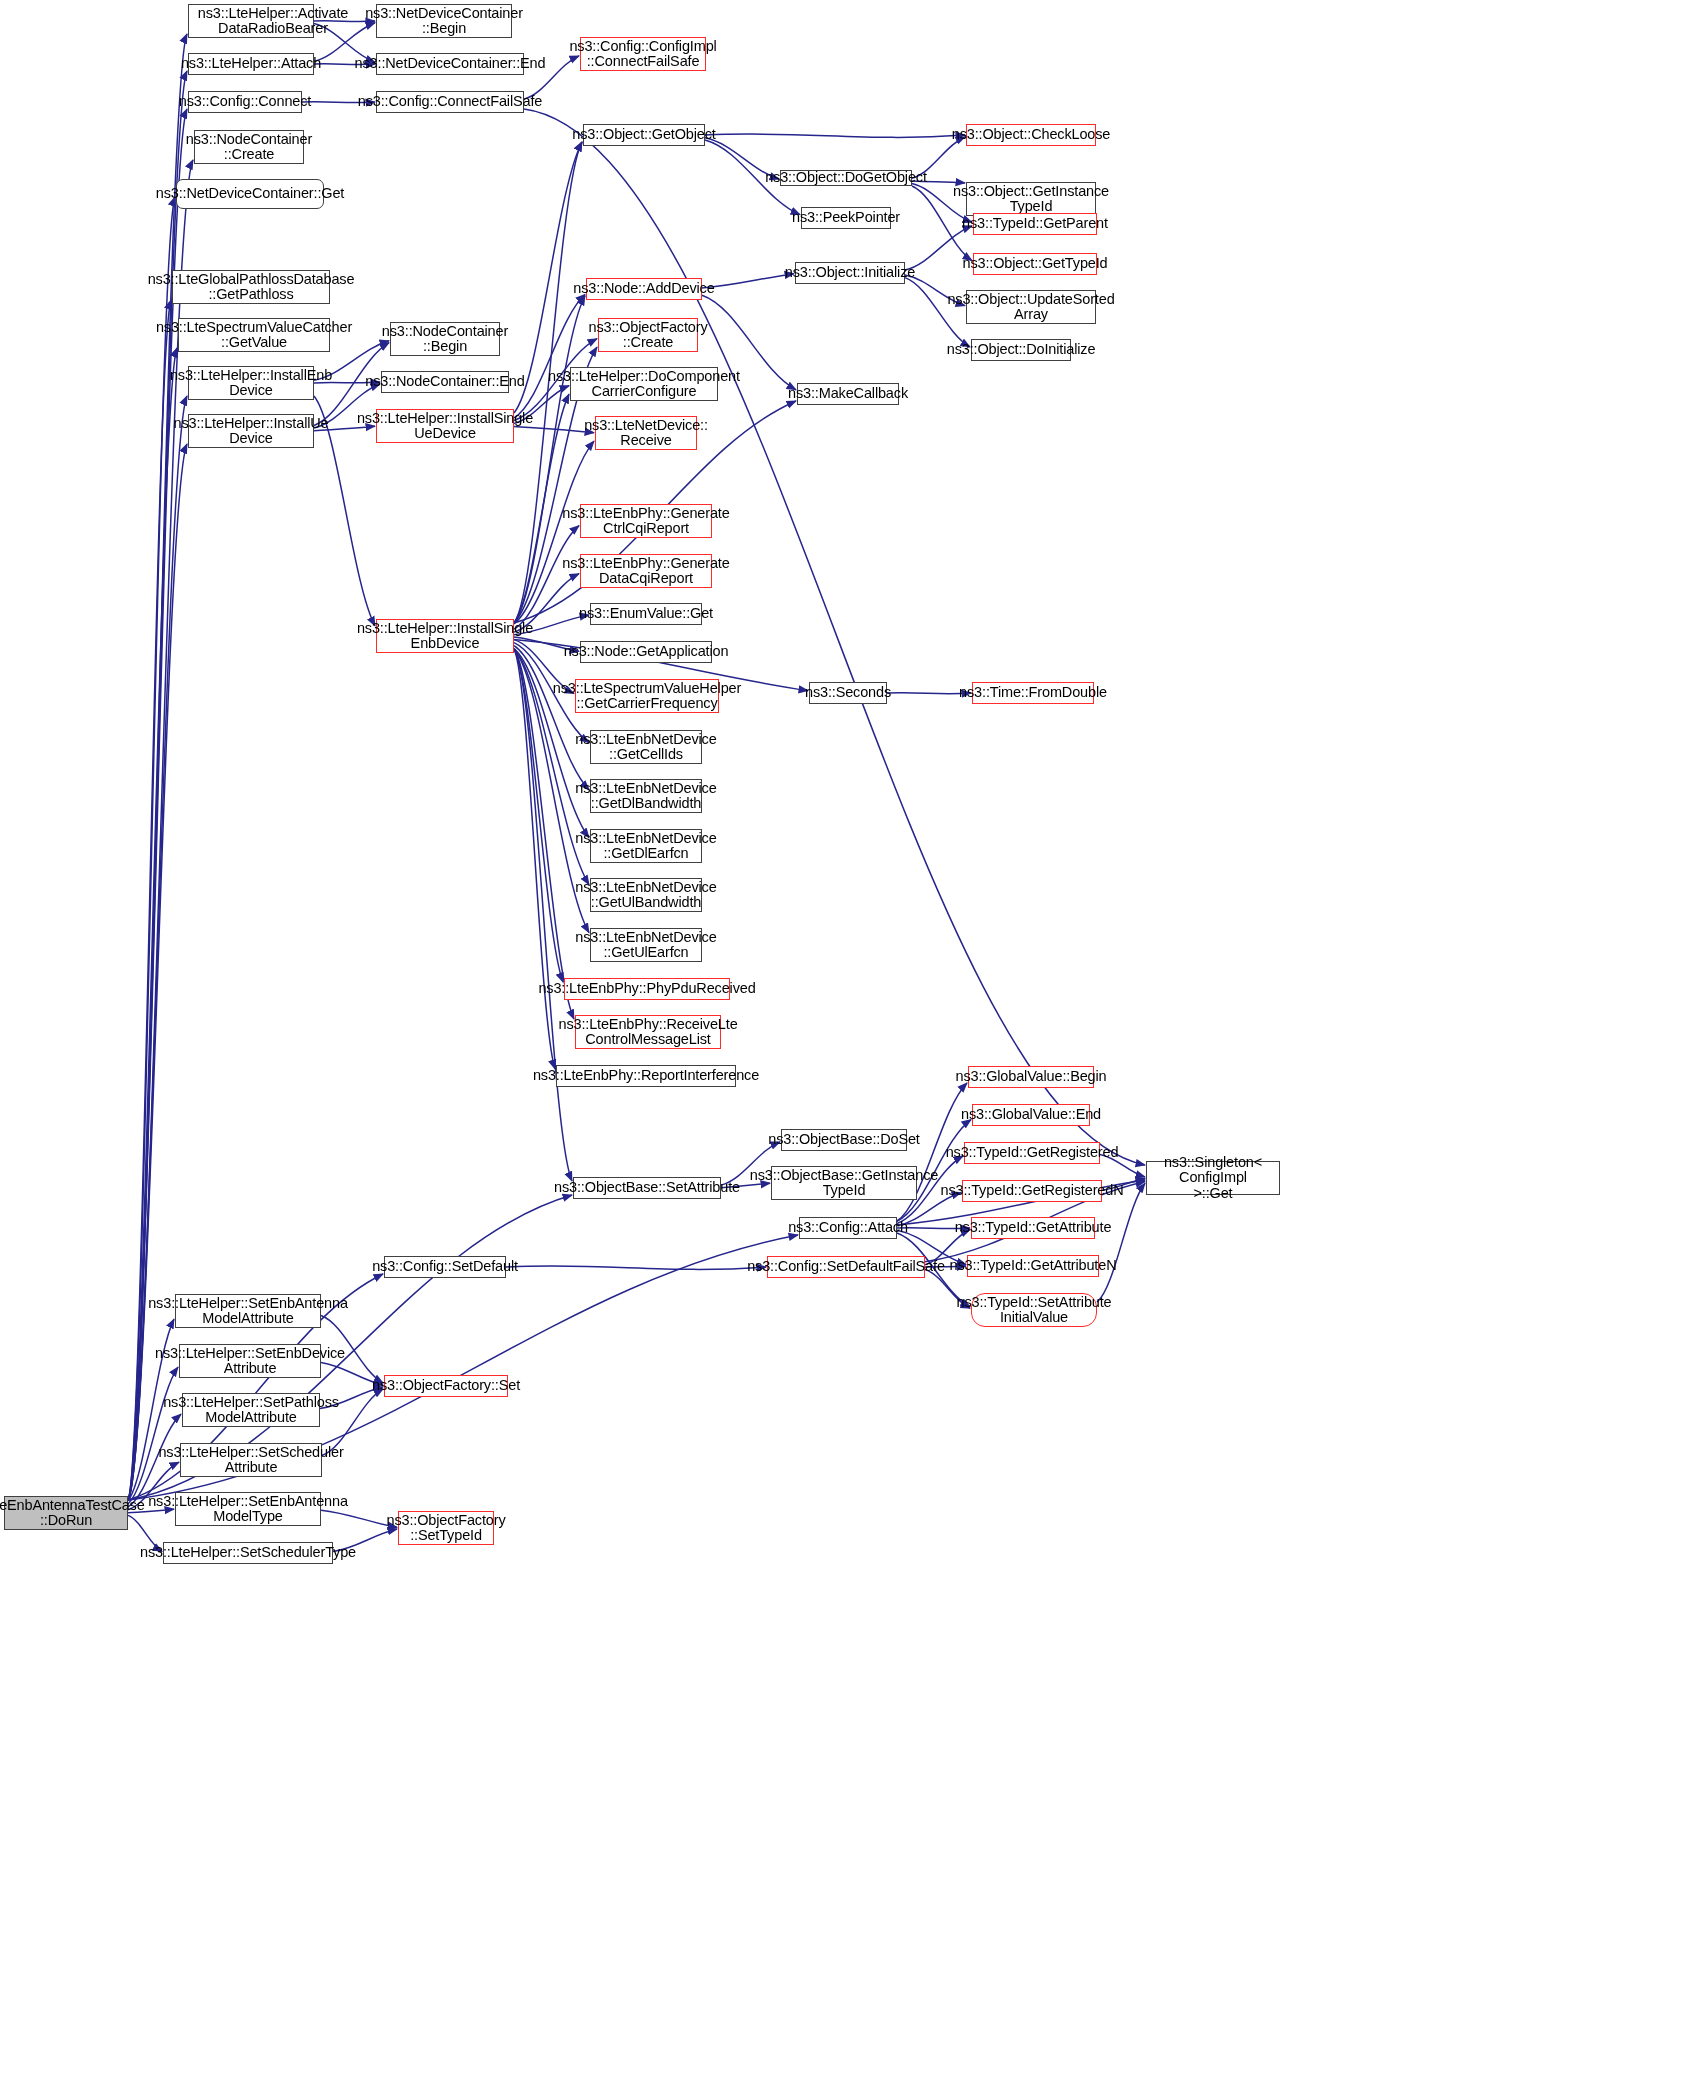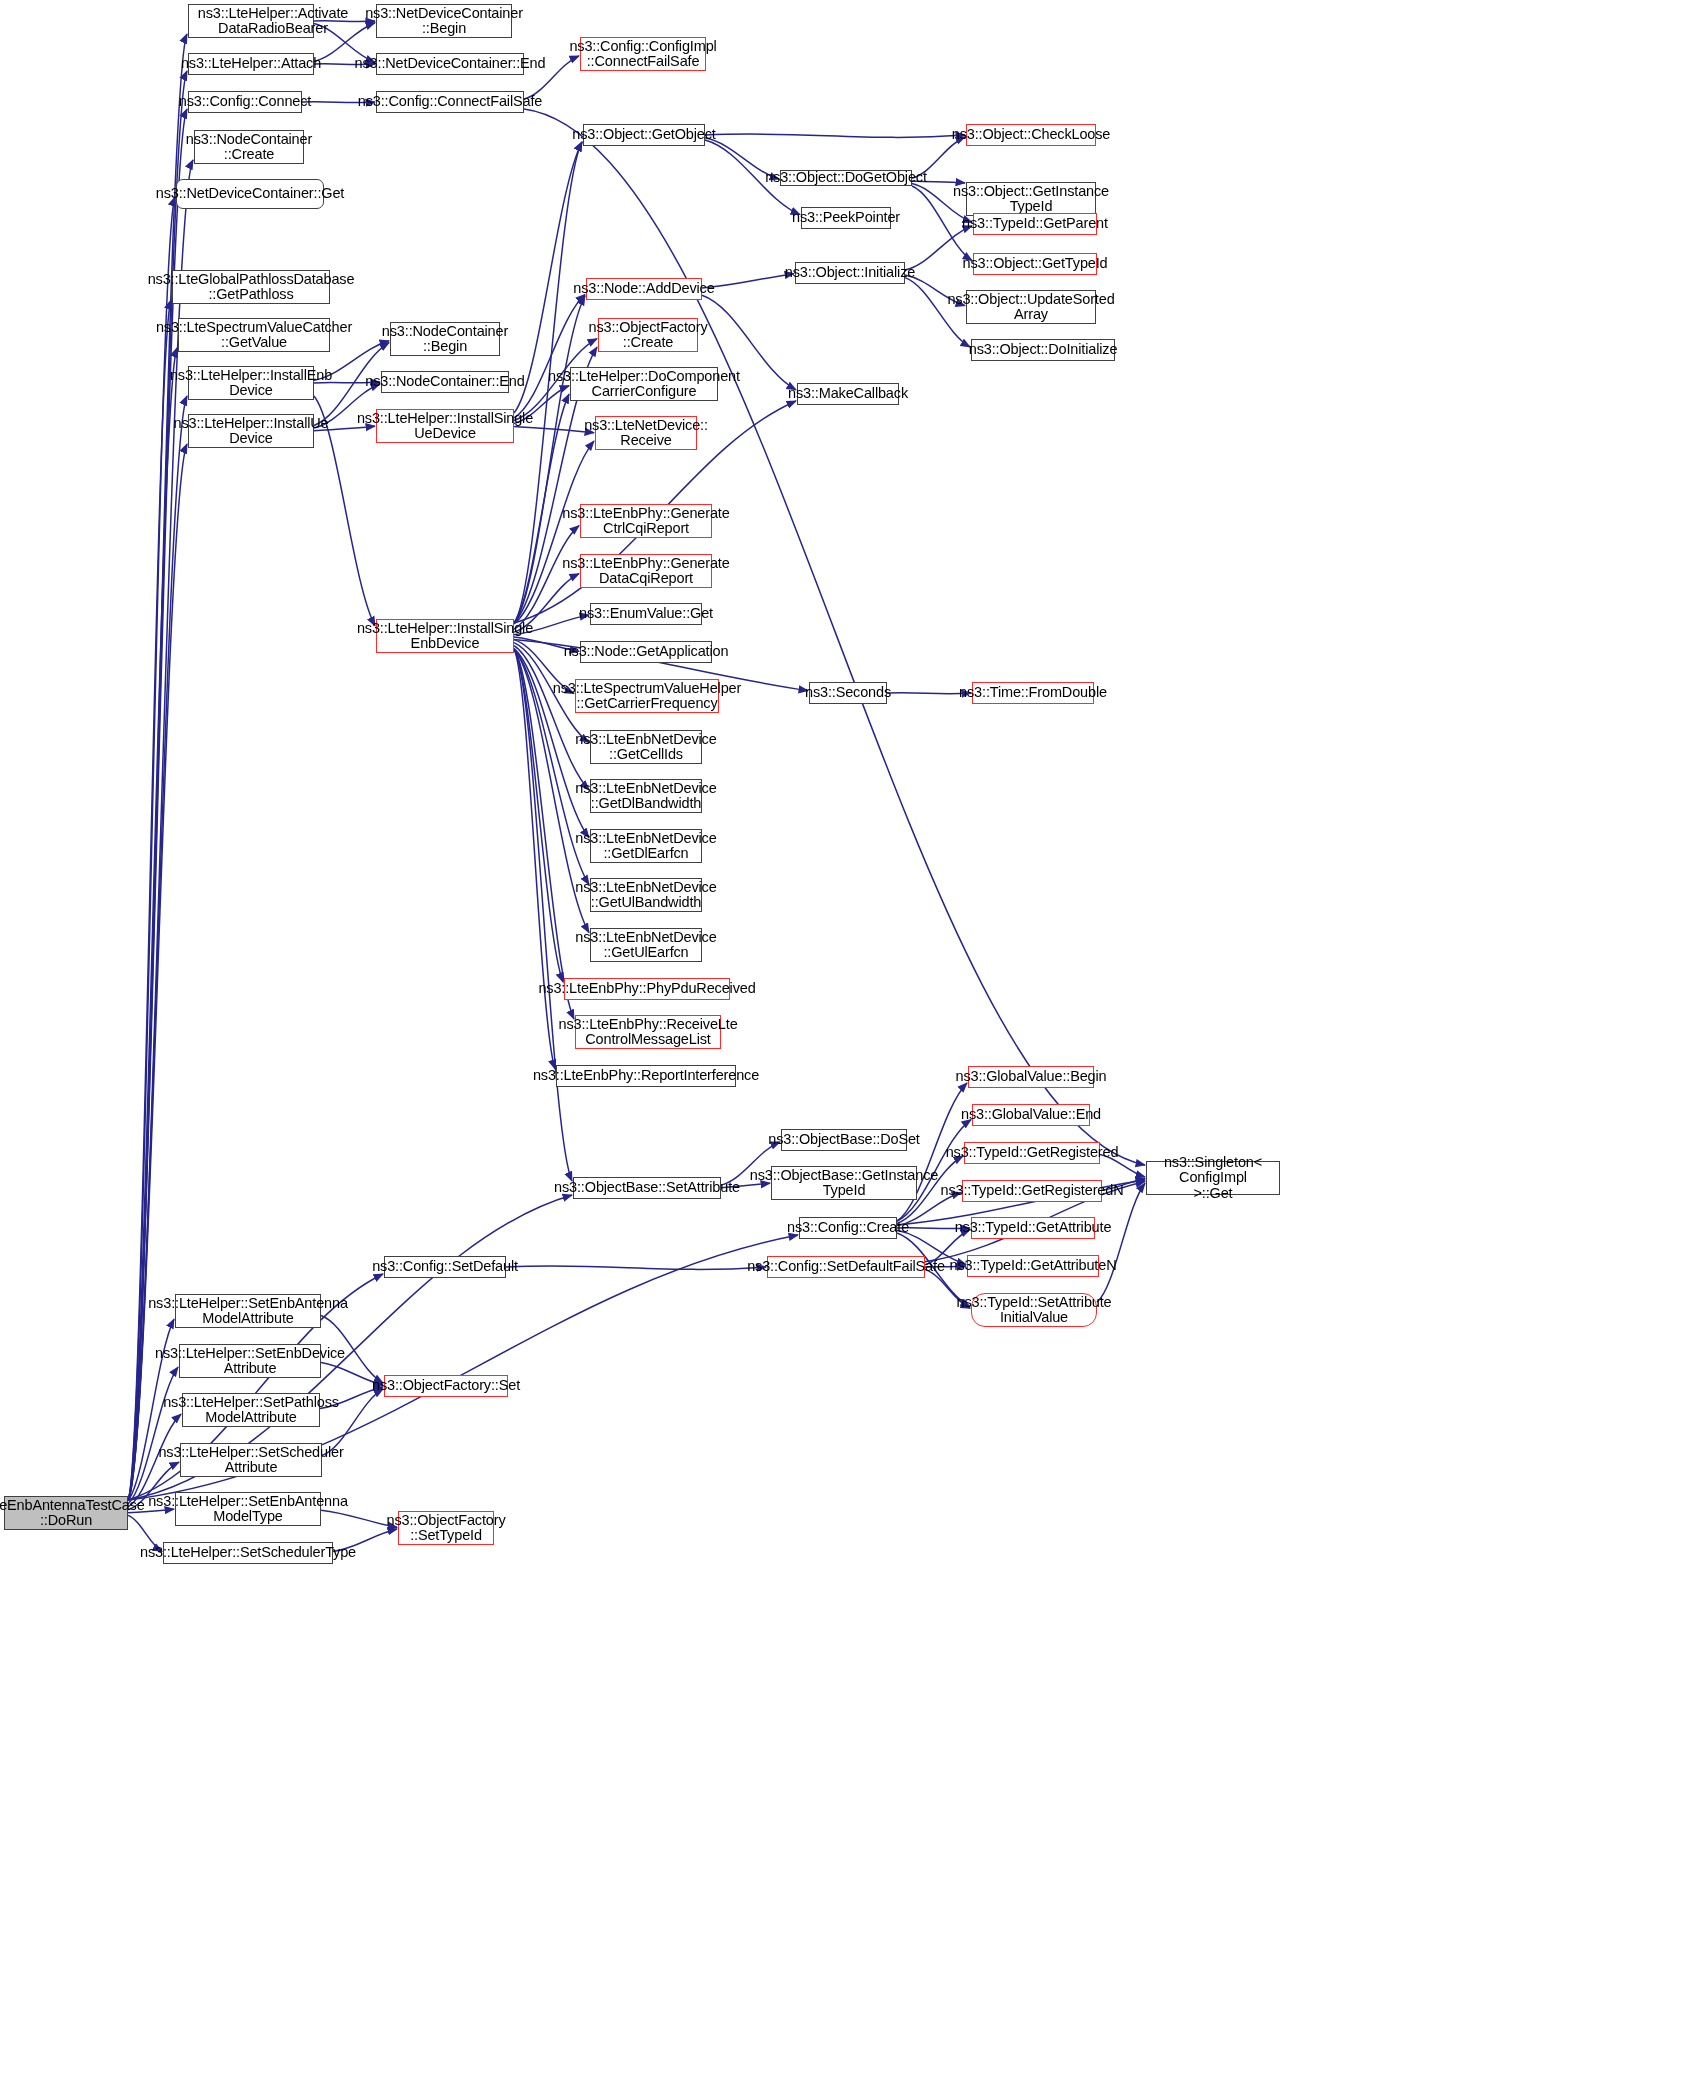--- a/index.html
+++ b/index.html
@@ -148,21 +148,21 @@
       <div class="node" style="left: 583px; top: 124px; width: 122px; height: 22px;">ns3::Object::GetObject</div>
       <div class="node" style="left: 780px; top: 170px; width: 132px; height: 16px;">ns3::Object::DoGetObject</div>
       <div class="node" style="left: 801px; top: 207px; width: 90px; height: 22px;">ns3::PeekPointer</div>
       <div class="node red" style="left: 966px; top: 124px; width: 130px; height: 22px;">ns3::Object::CheckLoose</div>
       <div class="node" style="left: 966px; top: 166px; width: 130px; height: 34px; margin-top: 16px;">ns3::Object::GetInstance
 TypeId</div>
       <div class="node red" style="left: 973px; top: 213px; width: 124px; height: 22px;">ns3::TypeId::GetParent</div>
       <div class="node red" style="left: 973px; top: 253px; width: 124px; height: 22px;">ns3::Object::GetTypeId</div>
       <div class="node" style="left: 966px; top: 290px; width: 130px; height: 34px;">ns3::Object::UpdateSorted
 Array</div>
-      <div class="node" style="left: 971px; top: 339px; width: 144px; height: 22px;">ns3::Object::DoInitialize</div>
+      <div class="node" style="left: 971px; top: 339px; width: 100px; height: 22px;">ns3::Object::DoInitialize</div>
       <div class="node" style="left: 795px; top: 262px; width: 110px; height: 22px;">ns3::Object::Initialize</div>
       <div class="node" style="left: 172px; top: 270px; width: 158px; height: 34px;">ns3::LteGlobalPathlossDatabase
 ::GetPathloss</div>
       <div class="node" style="left: 178px; top: 318px; width: 152px; height: 34px;">ns3::LteSpectrumValueCatcher
 ::GetValue</div>
       <div class="node" style="left: 188px; top: 366px; width: 126px; height: 34px;">ns3::LteHelper::InstallEnb
 Device</div>
       <div class="node" style="left: 188px; top: 414px; width: 126px; height: 34px;">ns3::LteHelper::InstallUe
 Device</div>
       <div class="node" style="left: 390px; top: 322px; width: 110px; height: 34px;">ns3::NodeContainer
@@ -201,21 +201,21 @@
       <div class="node red" style="left: 564px; top: 978px; width: 166px; height: 22px;">ns3::LteEnbPhy::PhyPduReceived</div>
       <div class="node red" style="left: 575px; top: 1015px; width: 146px; height: 34px;">ns3::LteEnbPhy::ReceiveLte
 ControlMessageList</div>
       <div class="node" style="left: 556px; top: 1065px; width: 180px; height: 22px;">ns3::LteEnbPhy::ReportInterference</div>
       <div class="node" style="left: 809px; top: 682px; width: 78px; height: 22px;">ns3::Seconds</div>
       <div class="node red" style="left: 972px; top: 682px; width: 122px; height: 22px;">ns3::Time::FromDouble</div>
       <div class="node" style="left: 781px; top: 1129px; width: 126px; height: 22px;">ns3::ObjectBase::DoSet</div>
       <div class="node" style="left: 771px; top: 1166px; width: 146px; height: 34px;">ns3::ObjectBase::GetInstance
 TypeId</div>
       <div class="node" style="left: 573px; top: 1177px; width: 148px; height: 22px;">ns3::ObjectBase::SetAttribute</div>
-      <div class="node" style="left: 799px; top: 1217px; width: 98px; height: 22px;">ns3::Config::Create</div>
+      <div class="node" style="left: 799px; top: 1217px; width: 98px; height: 22px;">ns3::Config::Attach</div>
       <div class="node" style="left: 384px; top: 1256px; width: 122px; height: 22px;">ns3::Config::SetDefault</div>
       <div class="node red" style="left: 767px; top: 1256px; width: 158px; height: 22px;">ns3::Config::SetDefaultFailSafe</div>
       <div class="node red" style="left: 968px; top: 1066px; width: 126px; height: 22px;">ns3::GlobalValue::Begin</div>
       <div class="node red" style="left: 972px; top: 1104px; width: 118px; height: 22px;">ns3::GlobalValue::End</div>
       <div class="node red" style="left: 964px; top: 1142px; width: 136px; height: 22px;">ns3::TypeId::GetRegistered</div>
       <div class="node red" style="left: 962px; top: 1180px; width: 140px; height: 22px;">ns3::TypeId::GetRegisteredN</div>
       <div class="node red" style="left: 971px; top: 1217px; width: 124px; height: 22px;">ns3::TypeId::GetAttribute</div>
       <div class="node red" style="left: 967px; top: 1255px; width: 132px; height: 22px;">ns3::TypeId::GetAttributeN</div>
       <div class="node red" style="left: 971px; top: 1293px; width: 126px; height: 34px; border-radius: 14px;">ns3::TypeId::SetAttribute
 InitialValue</div>

